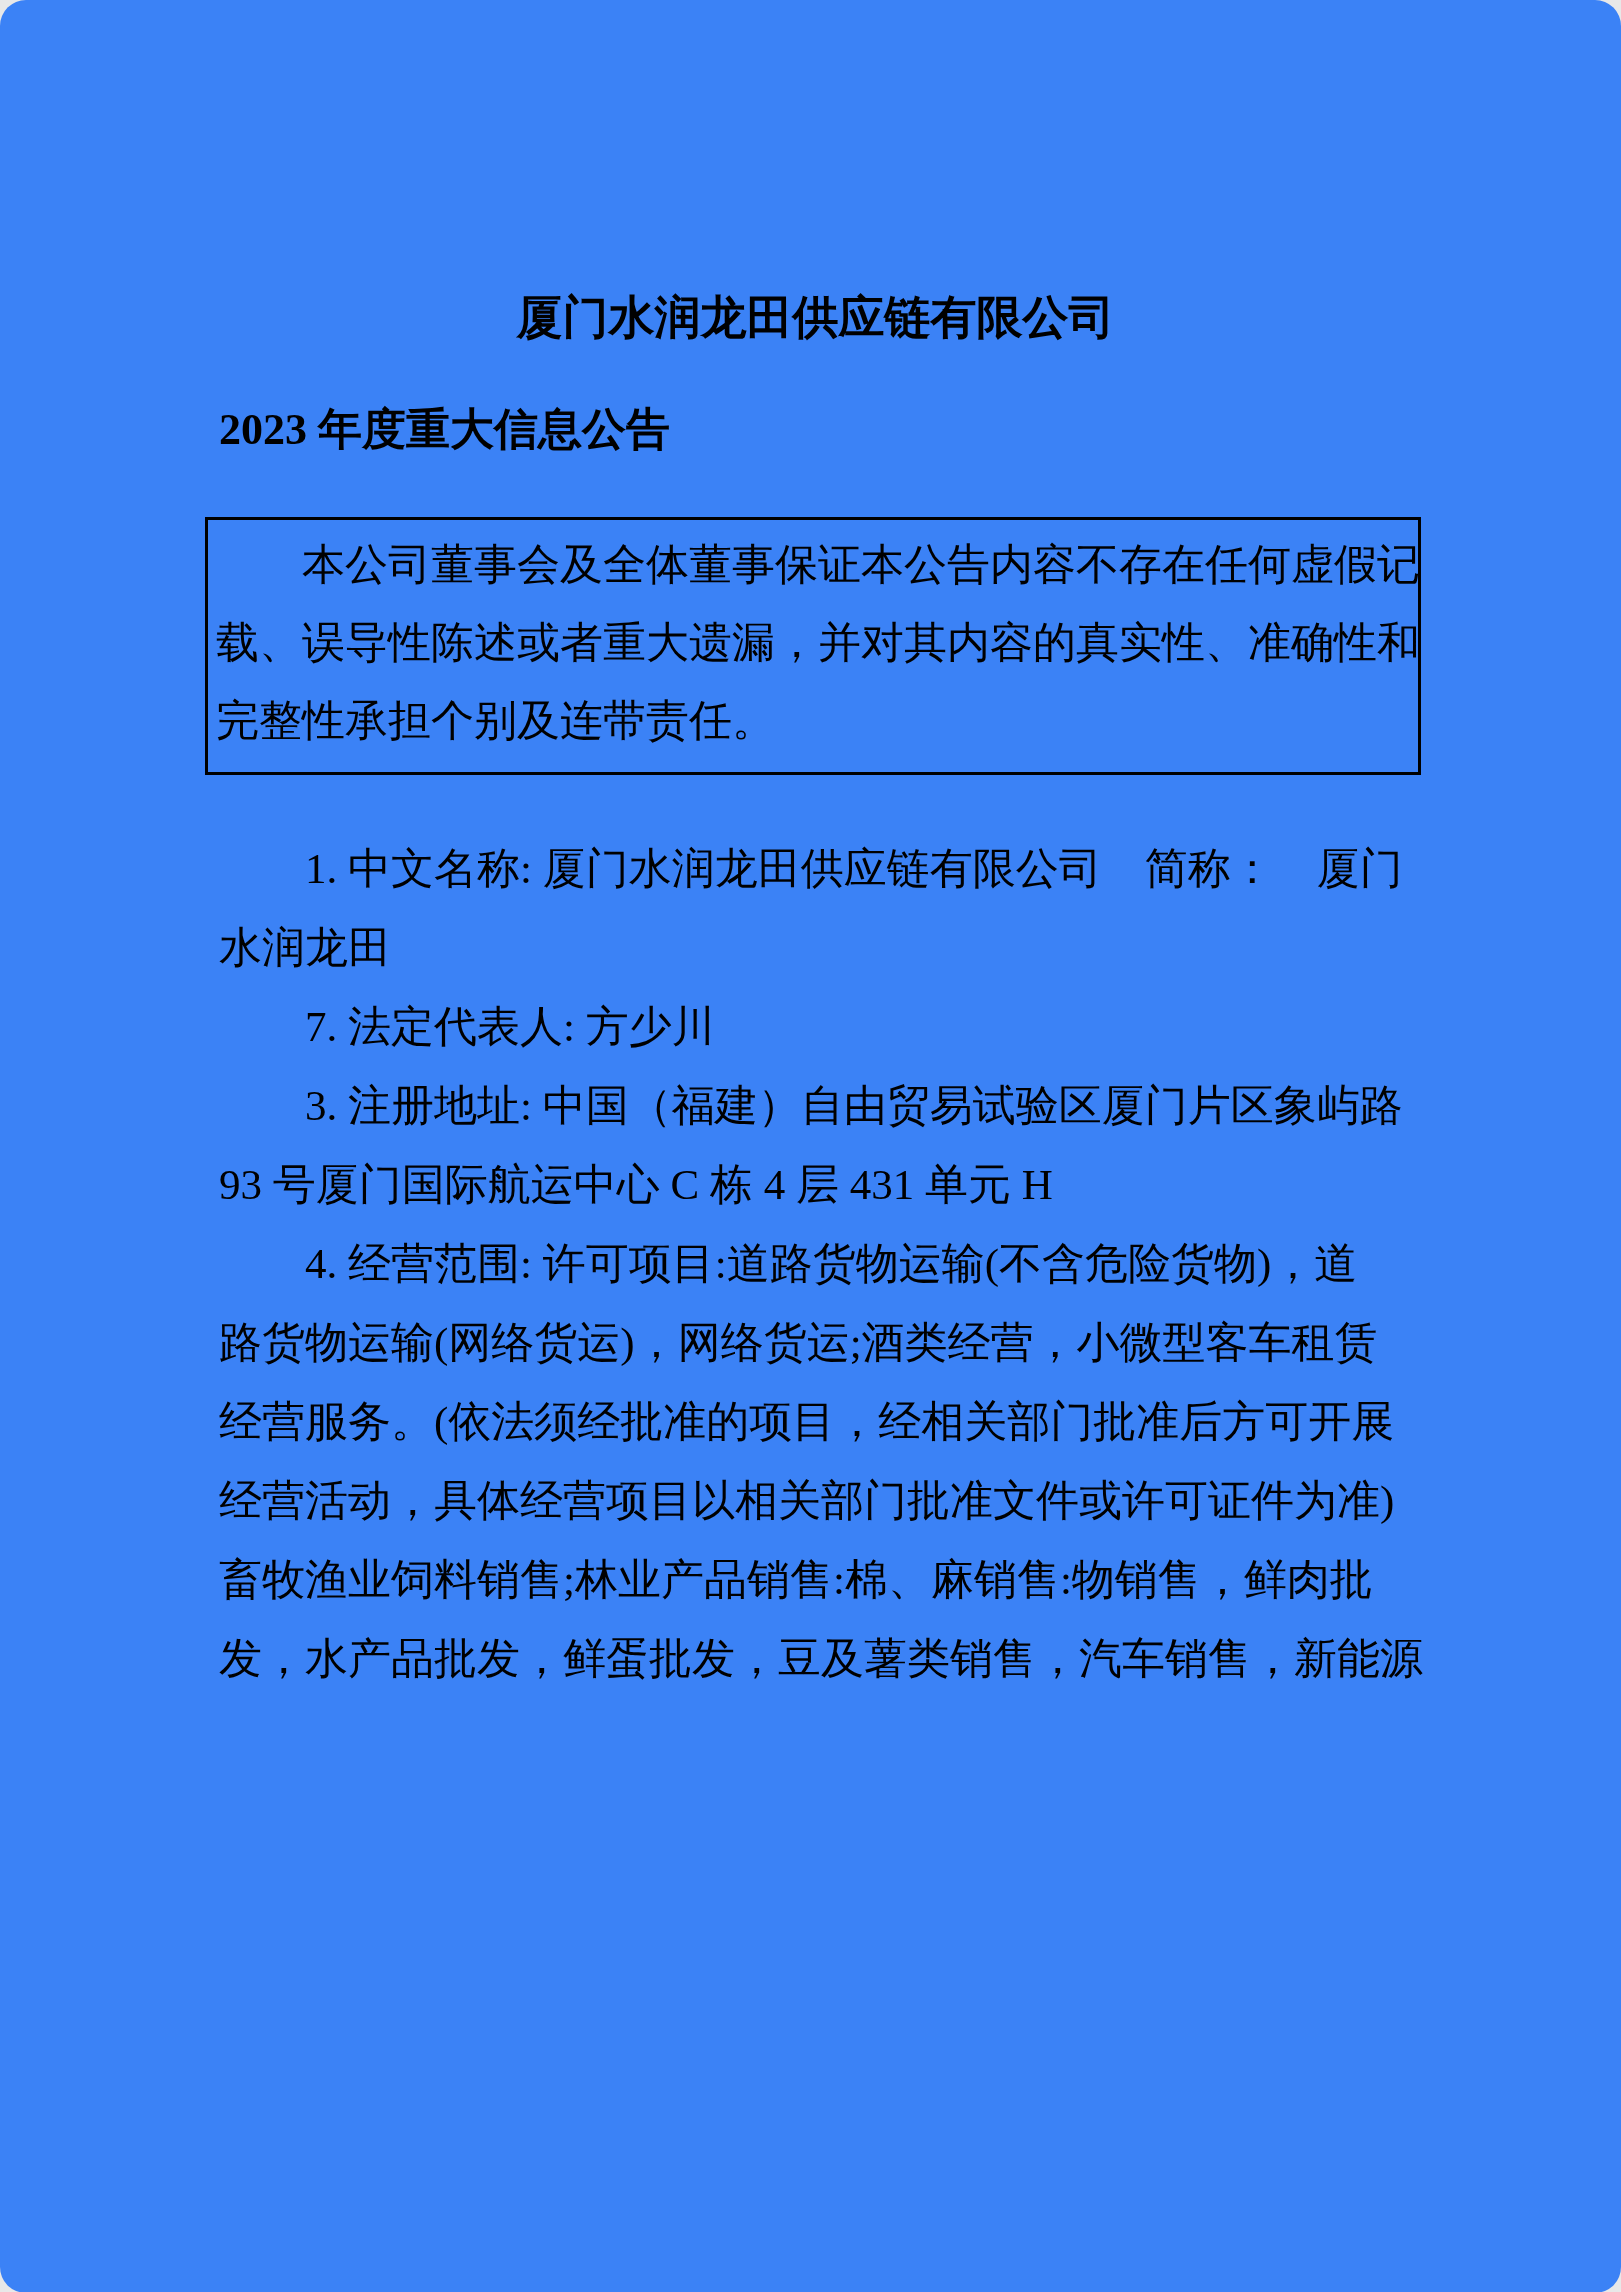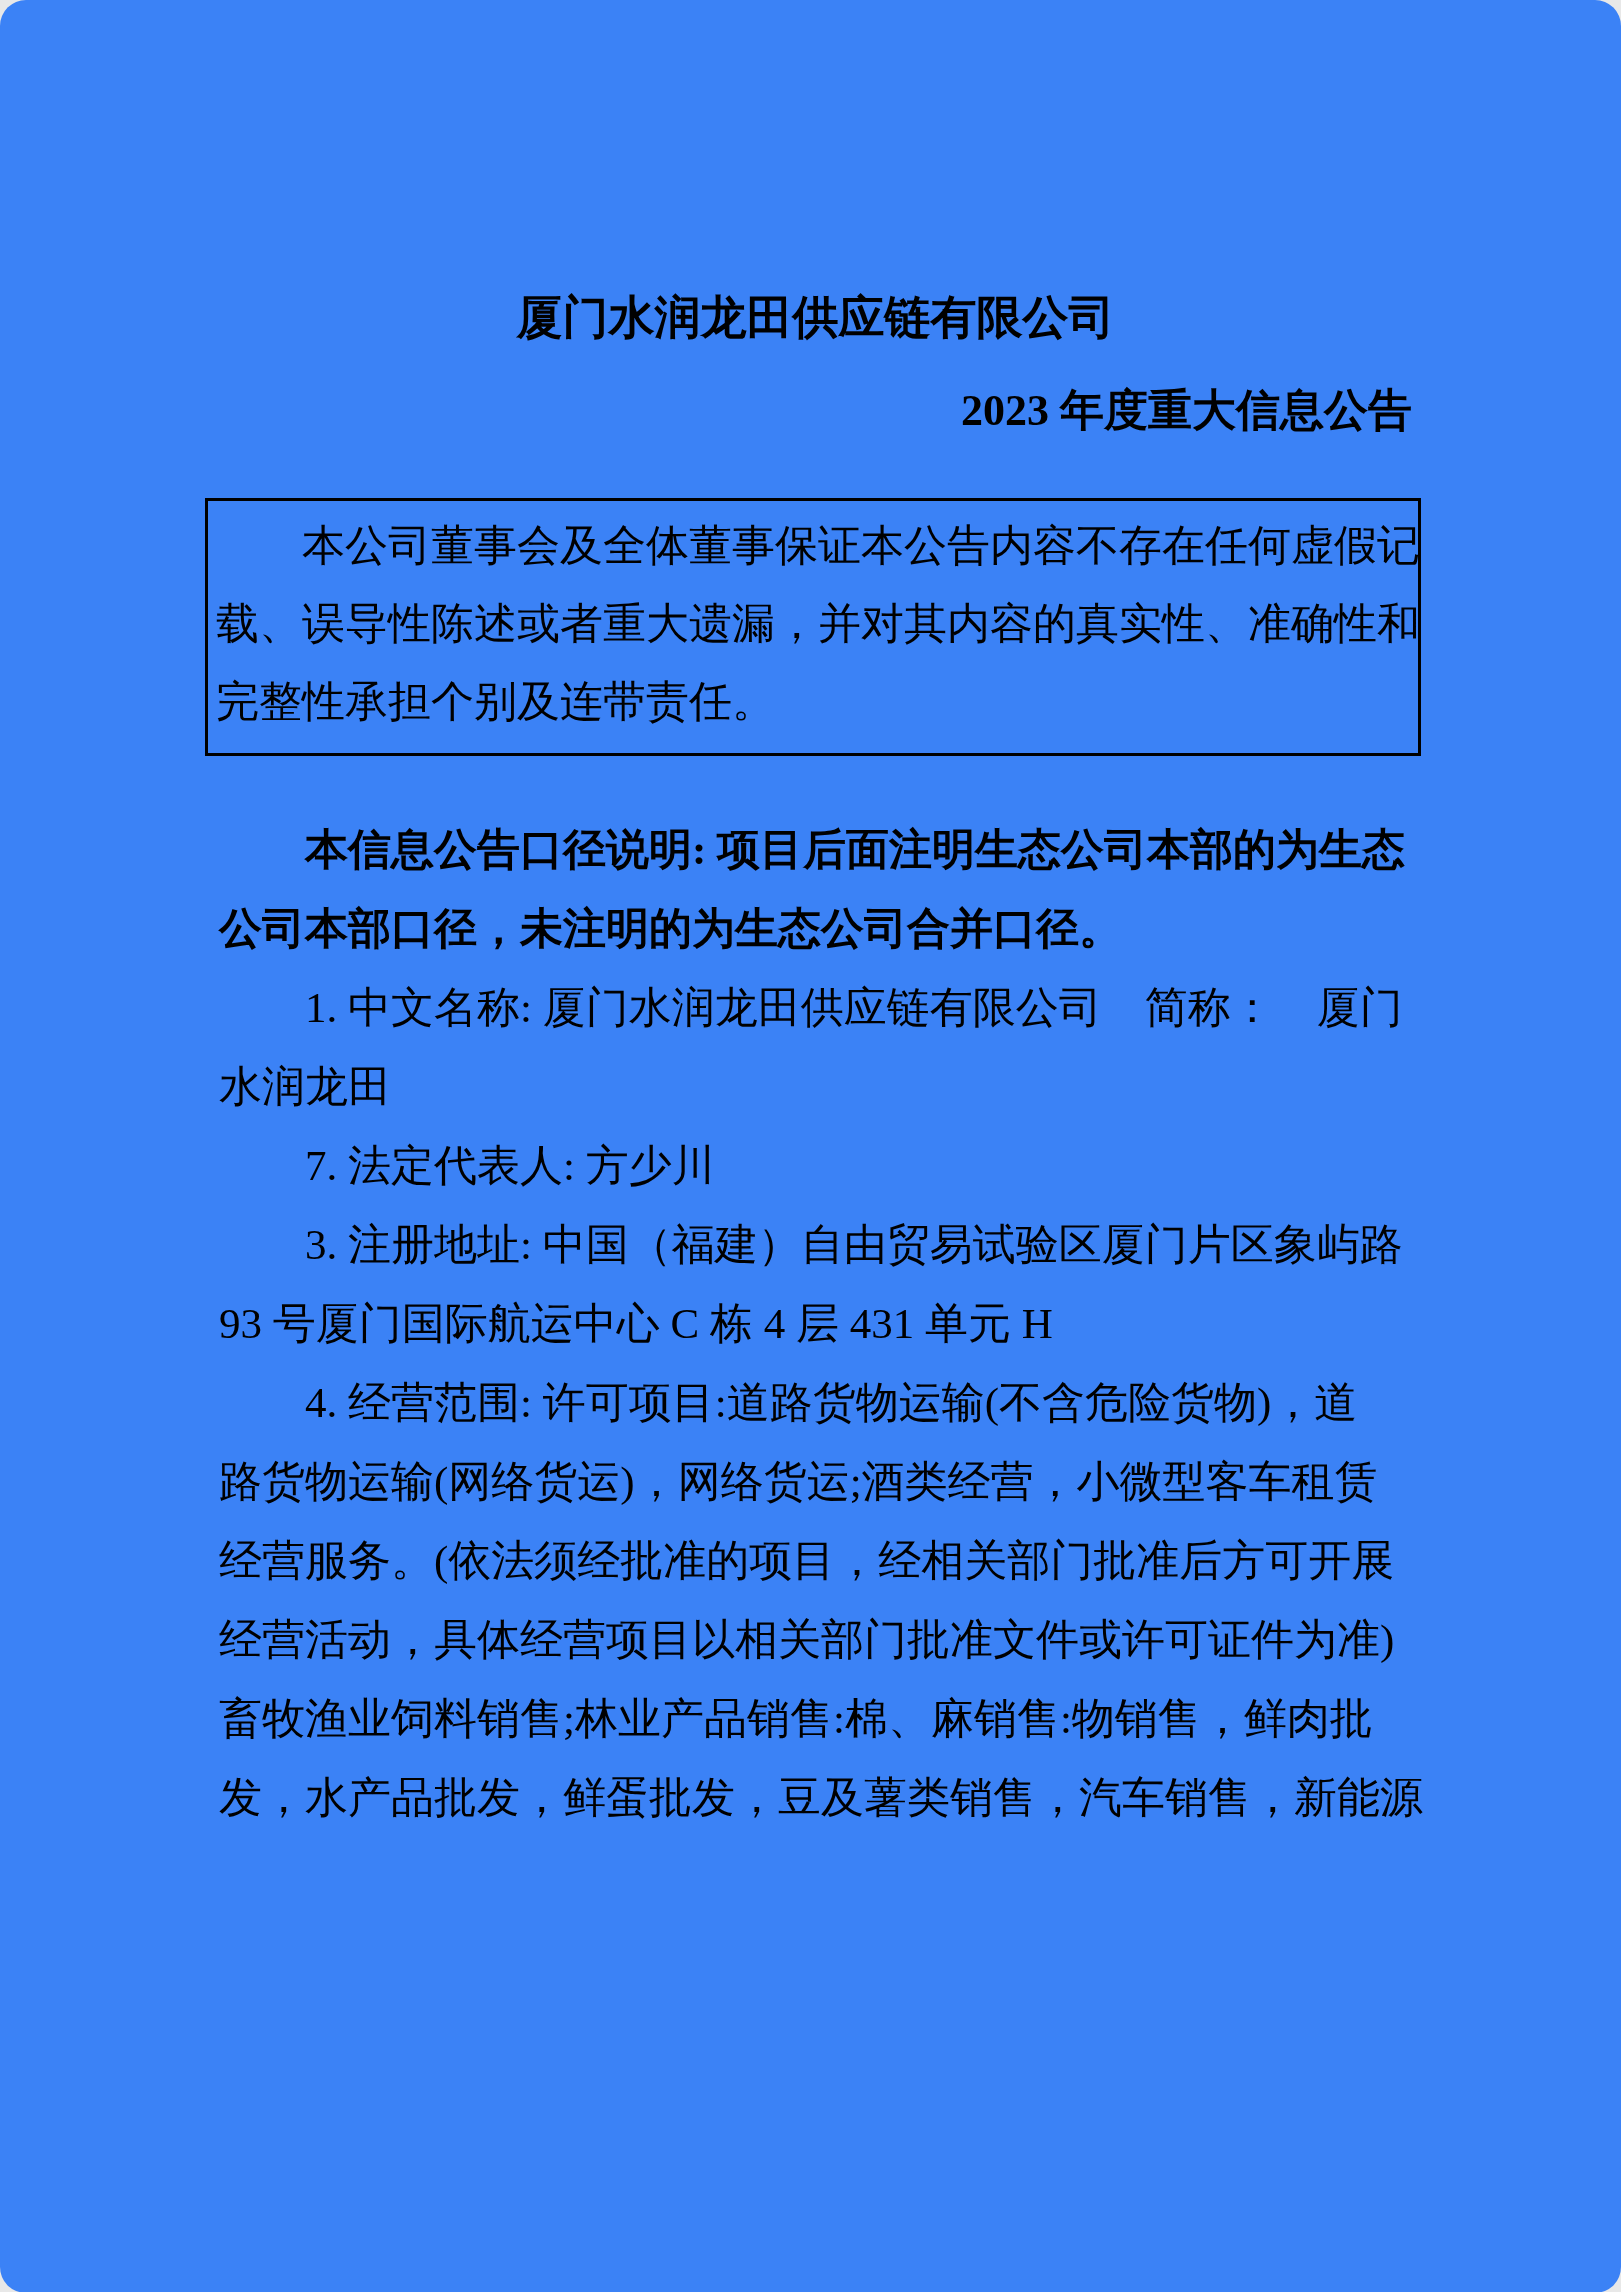--- a/index.html
+++ b/index.html
@@ -22,25 +22,25 @@
     padding-top: 290px;
   }
   .doc-title {
     text-align: center;
     font-size: 46px;
     line-height: 55px;
     font-weight: bold;
     white-space: pre;
   }
   .doc-subtitle {
-    text-align: right;
+    text-align: left;
     font-size: 44px;
     line-height: 53px;
     font-weight: bold;
-    margin-top: 39px;
+    margin-top: 58px;
     white-space: pre;
   }
   .notice-box {
     margin-top: 61px;
     margin-left: -13.7px;
     margin-right: -8.8px;
     border: 3.9px solid #000000;
     padding: 5.9px 7.8px 11.8px 7.8px;
   }
   .line {
@@ -62,24 +62,20 @@
 <div class="page">
   <div class="content">
     <div class="doc-title">厦门水润龙田供应链有限公司</div>
     <div class="doc-subtitle">2023 年度重大信息公告</div>
     <div class="notice-box">
         <div class="line indent">本公司董事会及全体董事保证本公告内容不存在任何虚假记</div>
         <div class="line">载、误导性陈述或者重大遗漏，并对其内容的真实性、准确性和</div>
         <div class="line">完整性承担个别及连带责任。</div>
       </div>
     <div class="doc-body">
-        <div class="block bold">
-          <div class="line indent">本信息公告口径说明: 项目后面注明生态公司本部的为生态</div>
-          <div class="line">公司本部口径，未注明的为生态公司合并口径。</div>
-        </div>
         <div class="block">
           <div class="line indent">1. 中文名称: 厦门水润龙田供应链有限公司　简称：　厦门</div>
           <div class="line">水润龙田</div>
         </div>
         <div class="block">
           <div class="line indent">7. 法定代表人: 方少川</div>
         </div>
         <div class="block">
           <div class="line indent">3. 注册地址: 中国（福建）自由贸易试验区厦门片区象屿路</div>
           <div class="line">93 号厦门国际航运中心 C 栋 4 层 431 单元 H</div>

